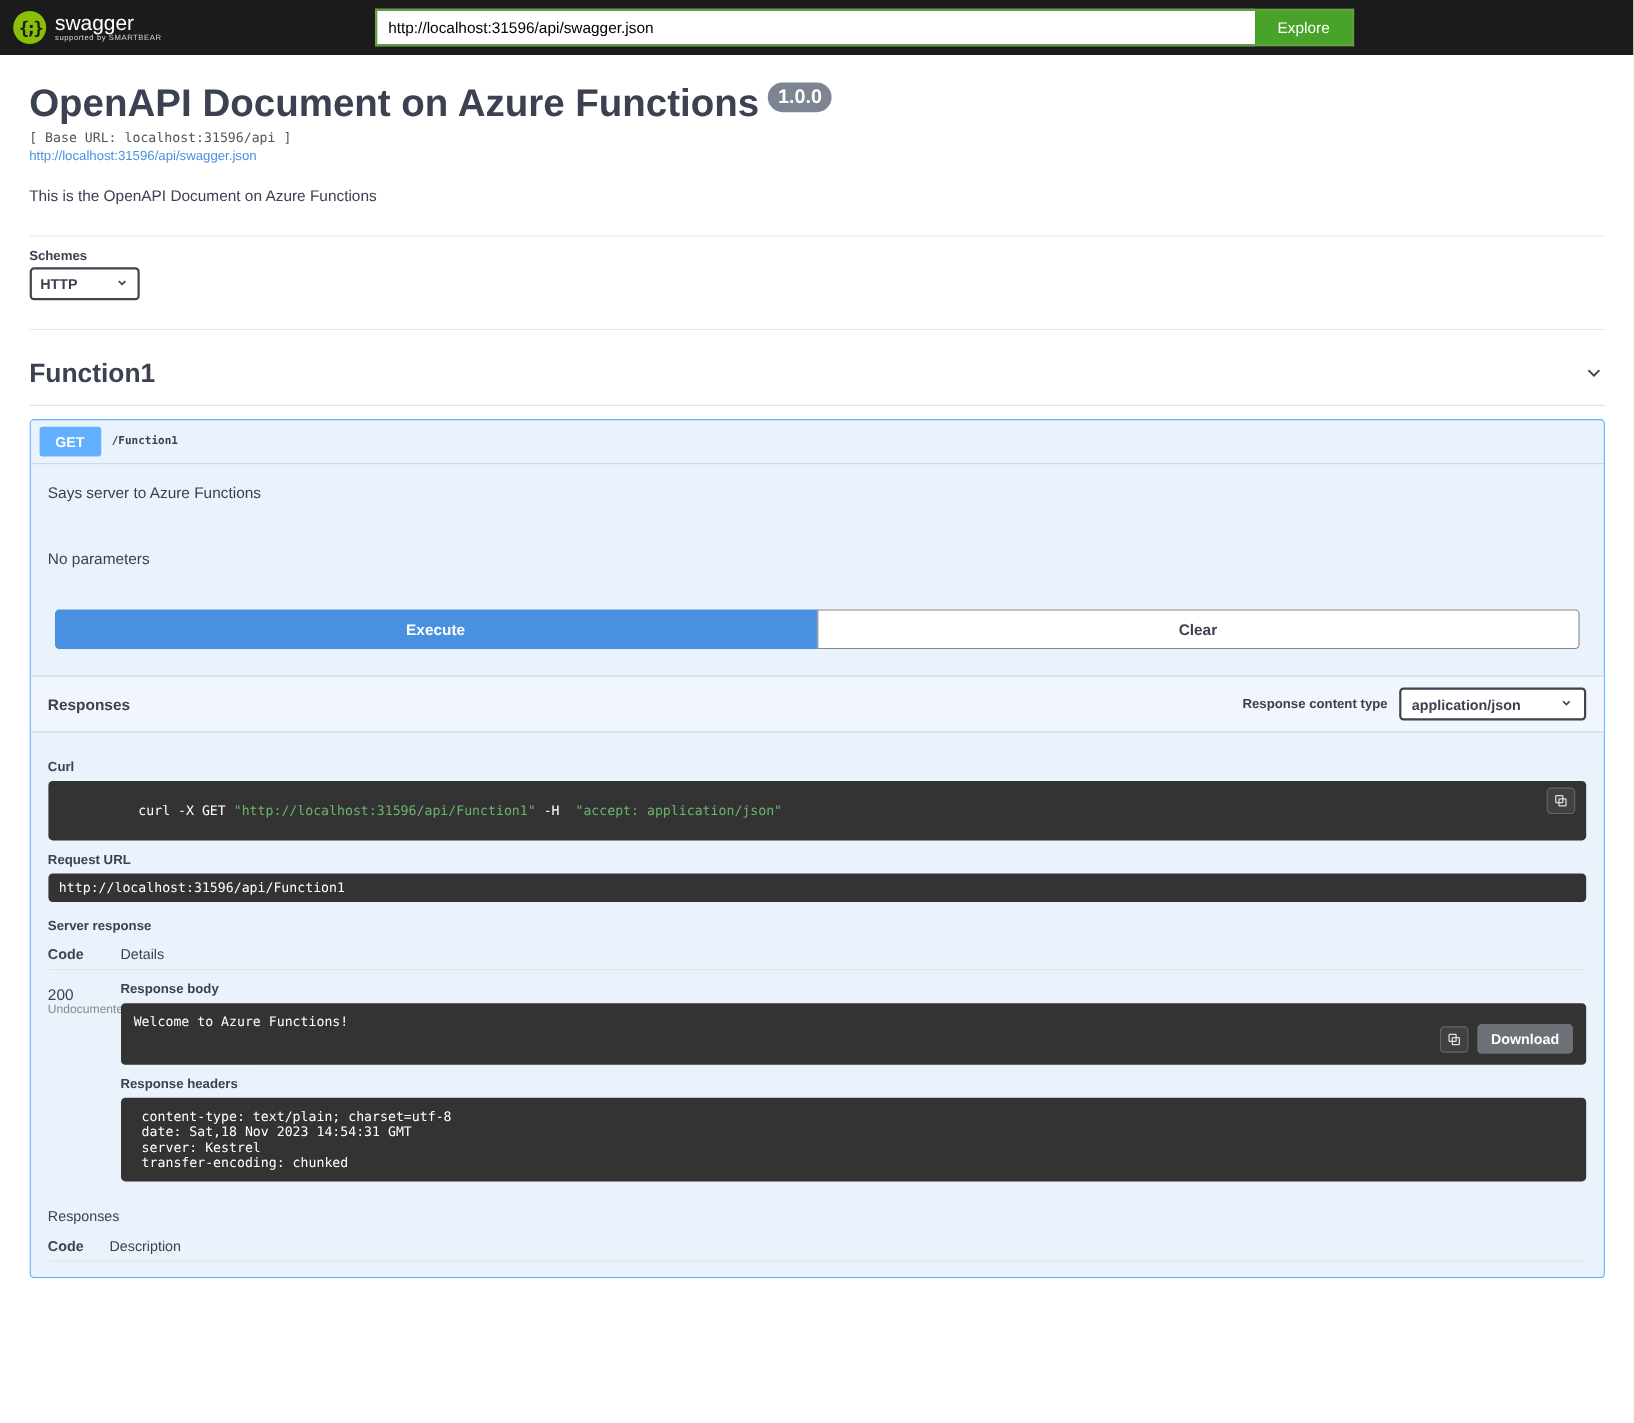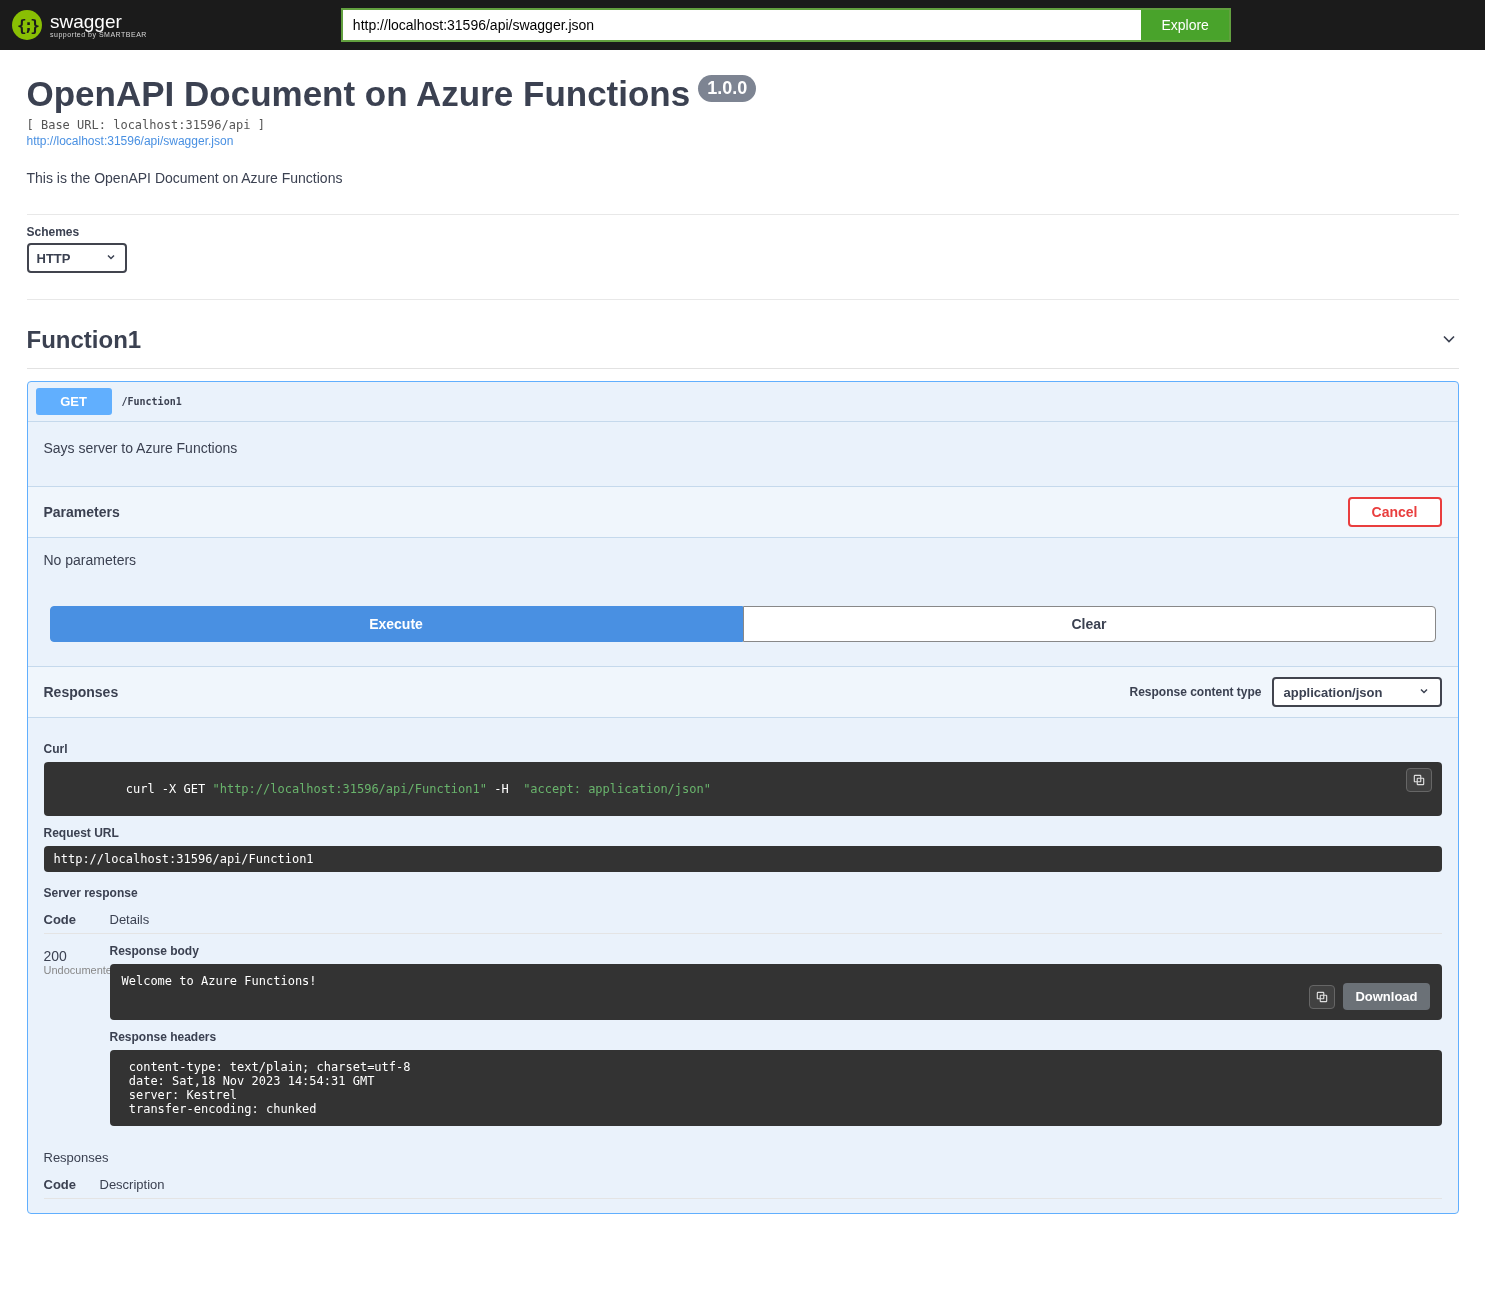--- a/index.html
+++ b/index.html
@@ -51,21 +51,21 @@
   .chev-svg{width:12px;height:12px;}
 
   
   .tag-row{display:flex;align-items:center;padding:14px 0;margin-top:12px;border-bottom:1px solid #e2e2e2;cursor:pointer;}
   .tag-row h2{margin:0;font-size:24px;font-weight:700;color:var(--text-dark);}
   .tag-row .chev{margin-left:auto;}
 
   
   .opblock{border:1px solid var(--get-blue);background:var(--get-bg);border-radius:4px;margin-top:12px;overflow:hidden;}
   .op-summary{display:flex;align-items:center;padding:6px 8px;cursor:pointer;}
-  .method-badge{background:var(--get-blue);color:#fff;font-weight:700;border-radius:3px;font-size:13px;padding:6px 0;width:76px;text-align:center;}
+  .method-badge{background:var(--get-blue);color:#fff;font-weight:700;border-radius:3px;font-size:13px;padding:6px 0;width:56px;text-align:center;}
   .path{font-weight:700;margin-left:10px;font-size:10px;color:var(--text-dark);}
   .op-border{border-top:1px solid var(--get-border);}
   .op-desc{padding:18px 16px 30px;font-size:14px;}
 
   
   .section-head{display:flex;align-items:center;padding:10px 16px;background:#f0f6fc;border-top:1px solid var(--get-border);border-bottom:1px solid var(--get-border);}
   .section-head .lbl{font-weight:700;font-size:14px;}
   .btn-cancel{margin-left:auto;background:#fff;border:2px solid var(--cancel-red);color:var(--cancel-red);font-weight:700;padding:5px 22px;border-radius:4px;font-size:14px;cursor:pointer;}
   .no-params{padding:14px 16px;font-size:14px;}
 
@@ -158,24 +158,20 @@
   <div class="opblock">
 
     <div class="op-summary">
       <span class="method-badge">GET</span>
       <span class="path mono">/Function1</span>
     </div>
 
     <div class="op-border"></div>
     <div class="op-desc">Says server to Azure Functions</div>
 
-    <div class="section-head">
-      <span class="lbl">Parameters</span>
-      <button class="btn-cancel">Cancel</button>
-    </div>
     <div class="no-params">No parameters</div>
 
     <div class="exec-row">
       <button class="btn-exec">Execute</button>
       <button class="btn-clear">Clear</button>
     </div>
 
     <div class="resp-head">
       <span class="lbl">Responses</span>
       <span class="rt-label">Response content type</span>

